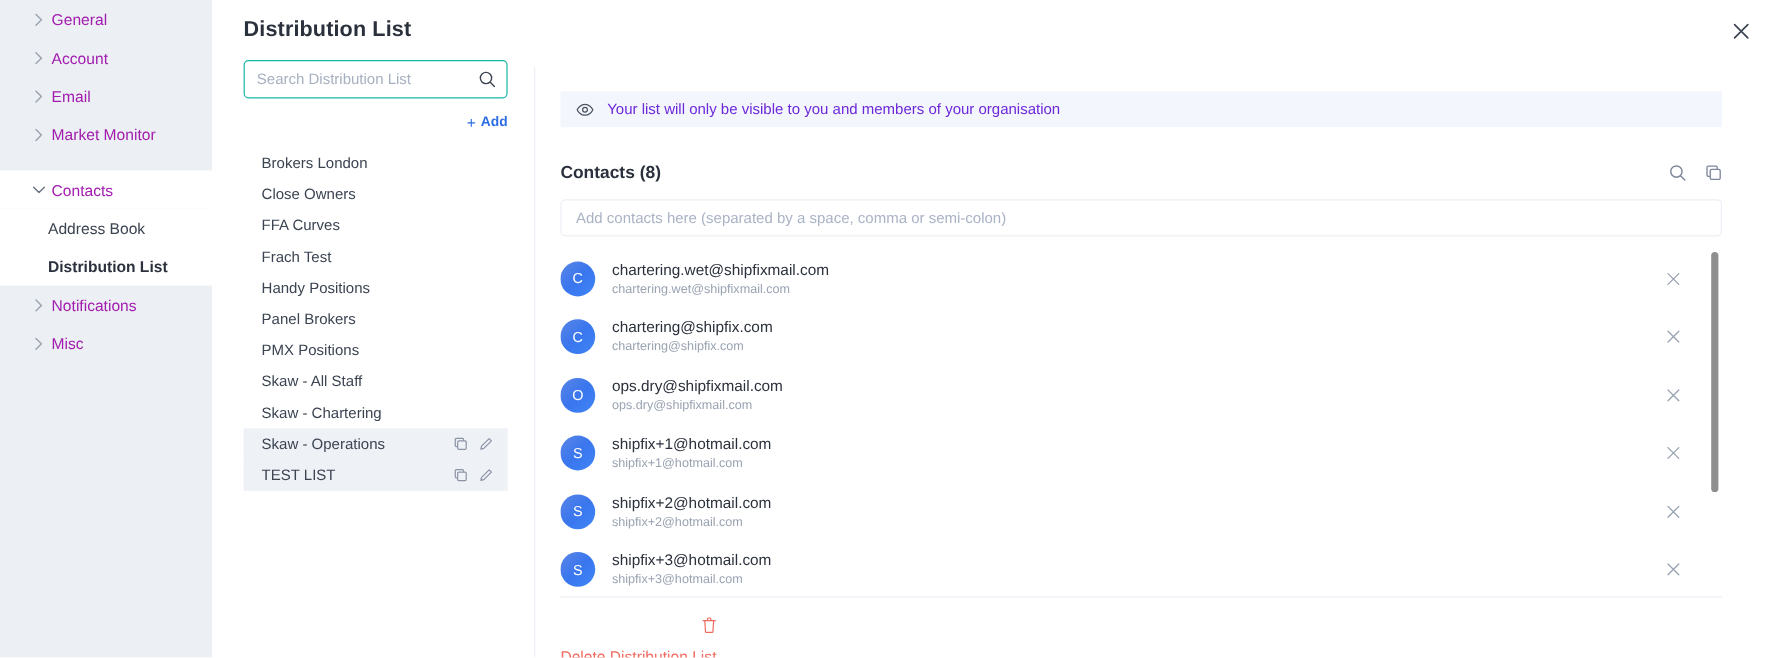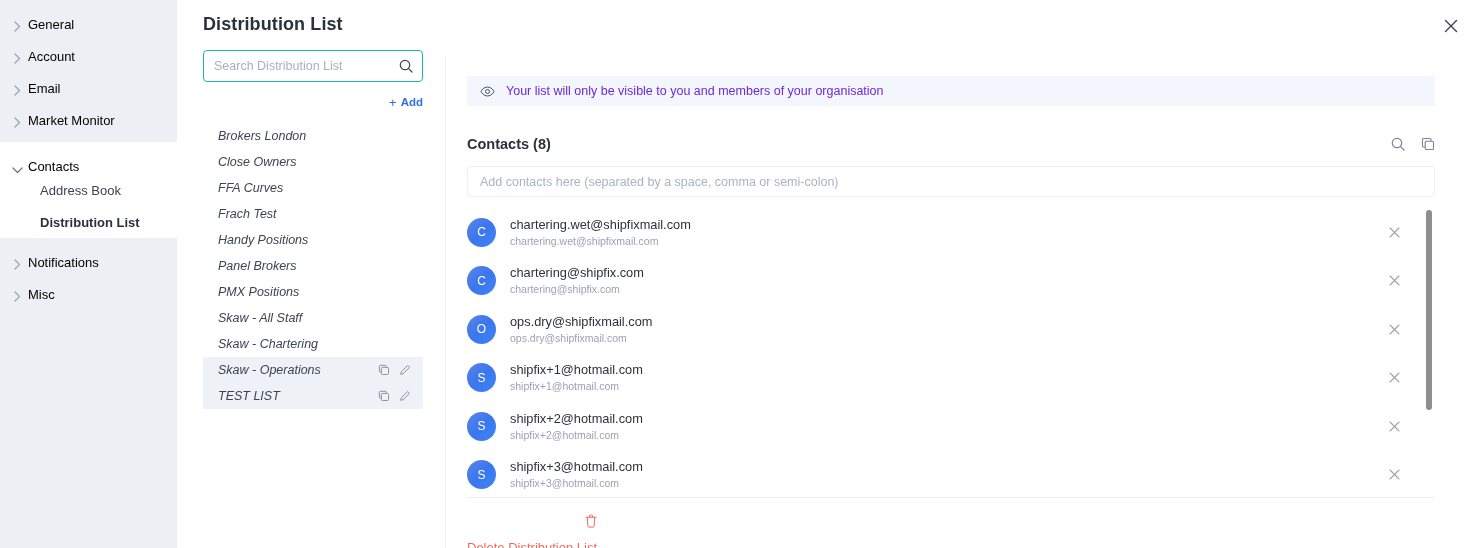--- a/index.html
+++ b/index.html
@@ -13,25 +13,25 @@
   .app { position: relative; width: 1480px; height: 548px; display: flex; }
 
   
   .sidebar {
     width: 177px; height: 548px;
     background: #eceff3;
     flex: 0 0 177px;
     position: relative;
   }
   .nav-row {
-    display: flex; align-items: flex-end;
+    display: flex; align-items: center;
     height: 32px;
-    padding-left: 6px;
+    padding-left: 21px;
     font-size: 13px;
-    color: #000000;
+    color: #a21caf;
     cursor: pointer;
   }
   .nav-row .chev {
     width: 22px; flex: 0 0 22px;
     display: flex; align-items: center; justify-content: center;
     color: #9aa3b0;
     font-size: 11px;
   }
   .nav-row .chev svg { display: block; }
   .nav-label { white-space: nowrap; }
@@ -91,21 +91,21 @@
     display: flex; justify-content: flex-end; align-items: center;
     margin-top: 11px; height: 18px;
   }
   .add-btn {
     display: flex; align-items: center; gap: 4px;
     color: #2f6fe4; font-size: 11.5px; font-weight: bold;
     cursor: pointer;
   }
   .add-btn .plus { font-size: 13px; font-weight: normal; line-height: 1; }
 
-  .dl-list { margin-top: 12px; font-style: italic; }
+  .dl-list { margin-top: 12px; }
   .dl-item {
     height: 26px;
     display: flex; align-items: center;
     padding: 0 12px 0 15px;
     font-size: 12.5px; color: #3c4452;
     cursor: pointer;
   }
   .dl-item.selected { background: #eef1f6; }
   .dl-item .nm { flex: 1 1 auto; white-space: nowrap; overflow: hidden; }
   .dl-item .acts { display: flex; gap: 9px; align-items: center; color: #8b93a5; }

